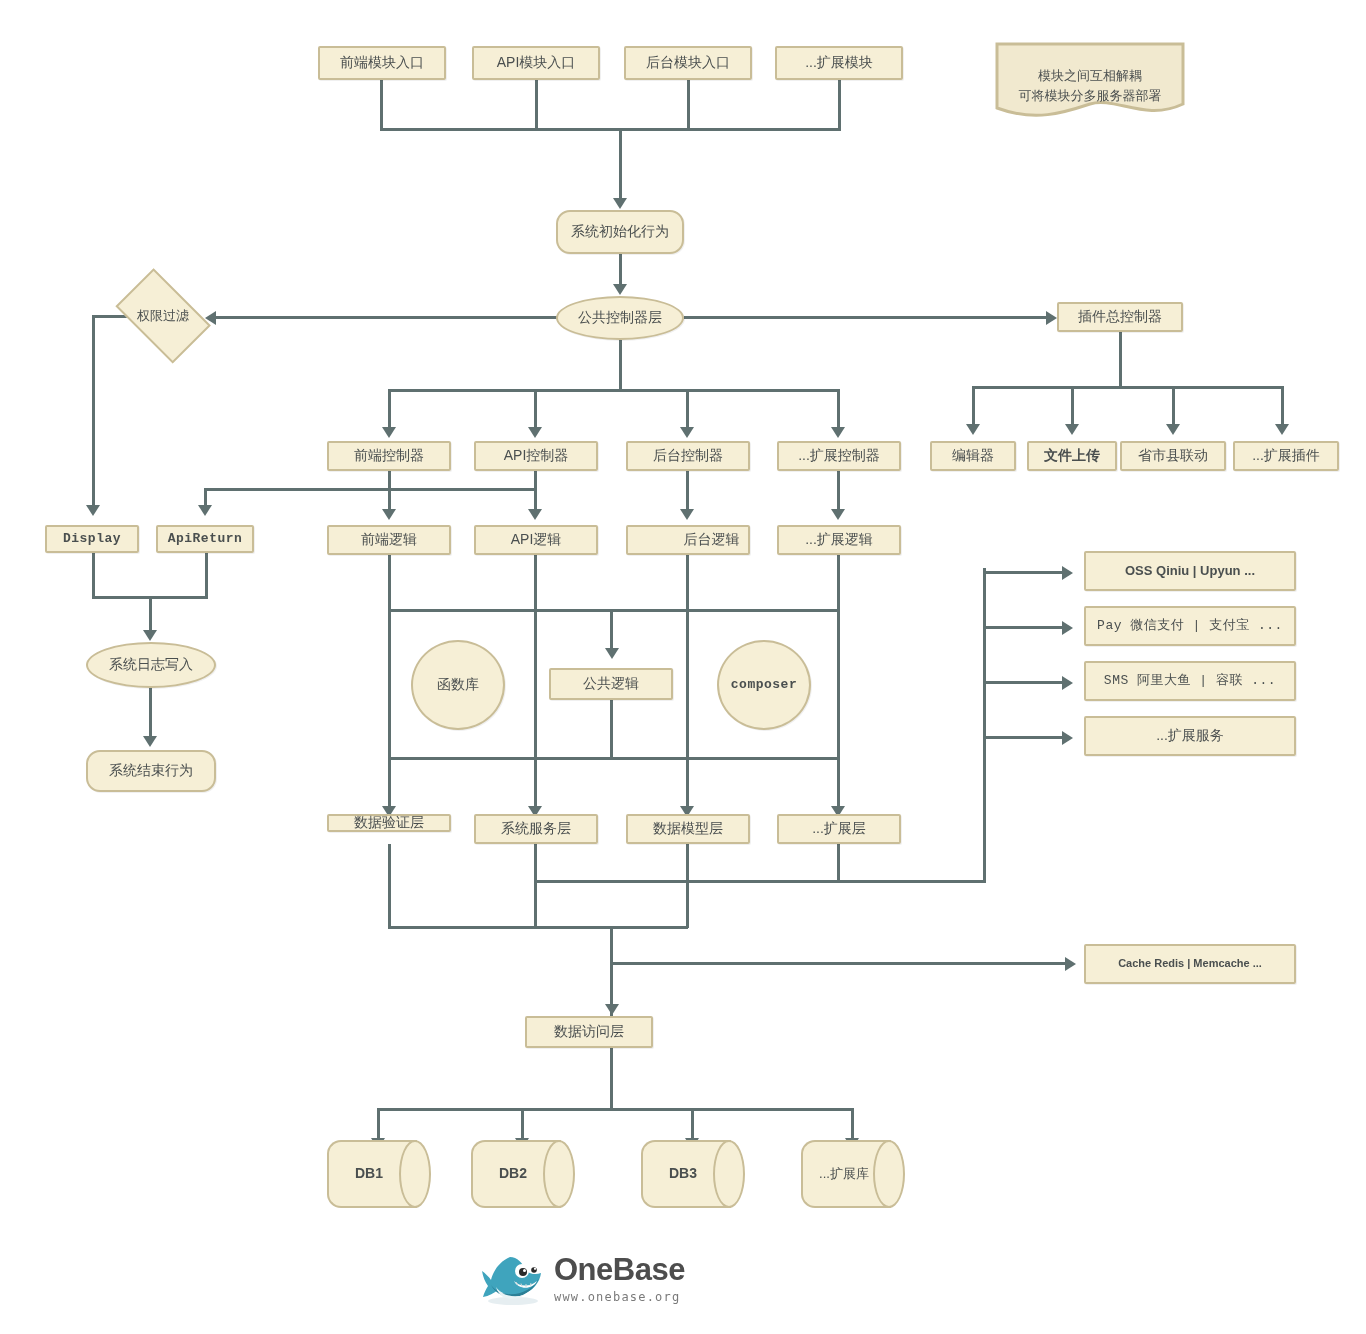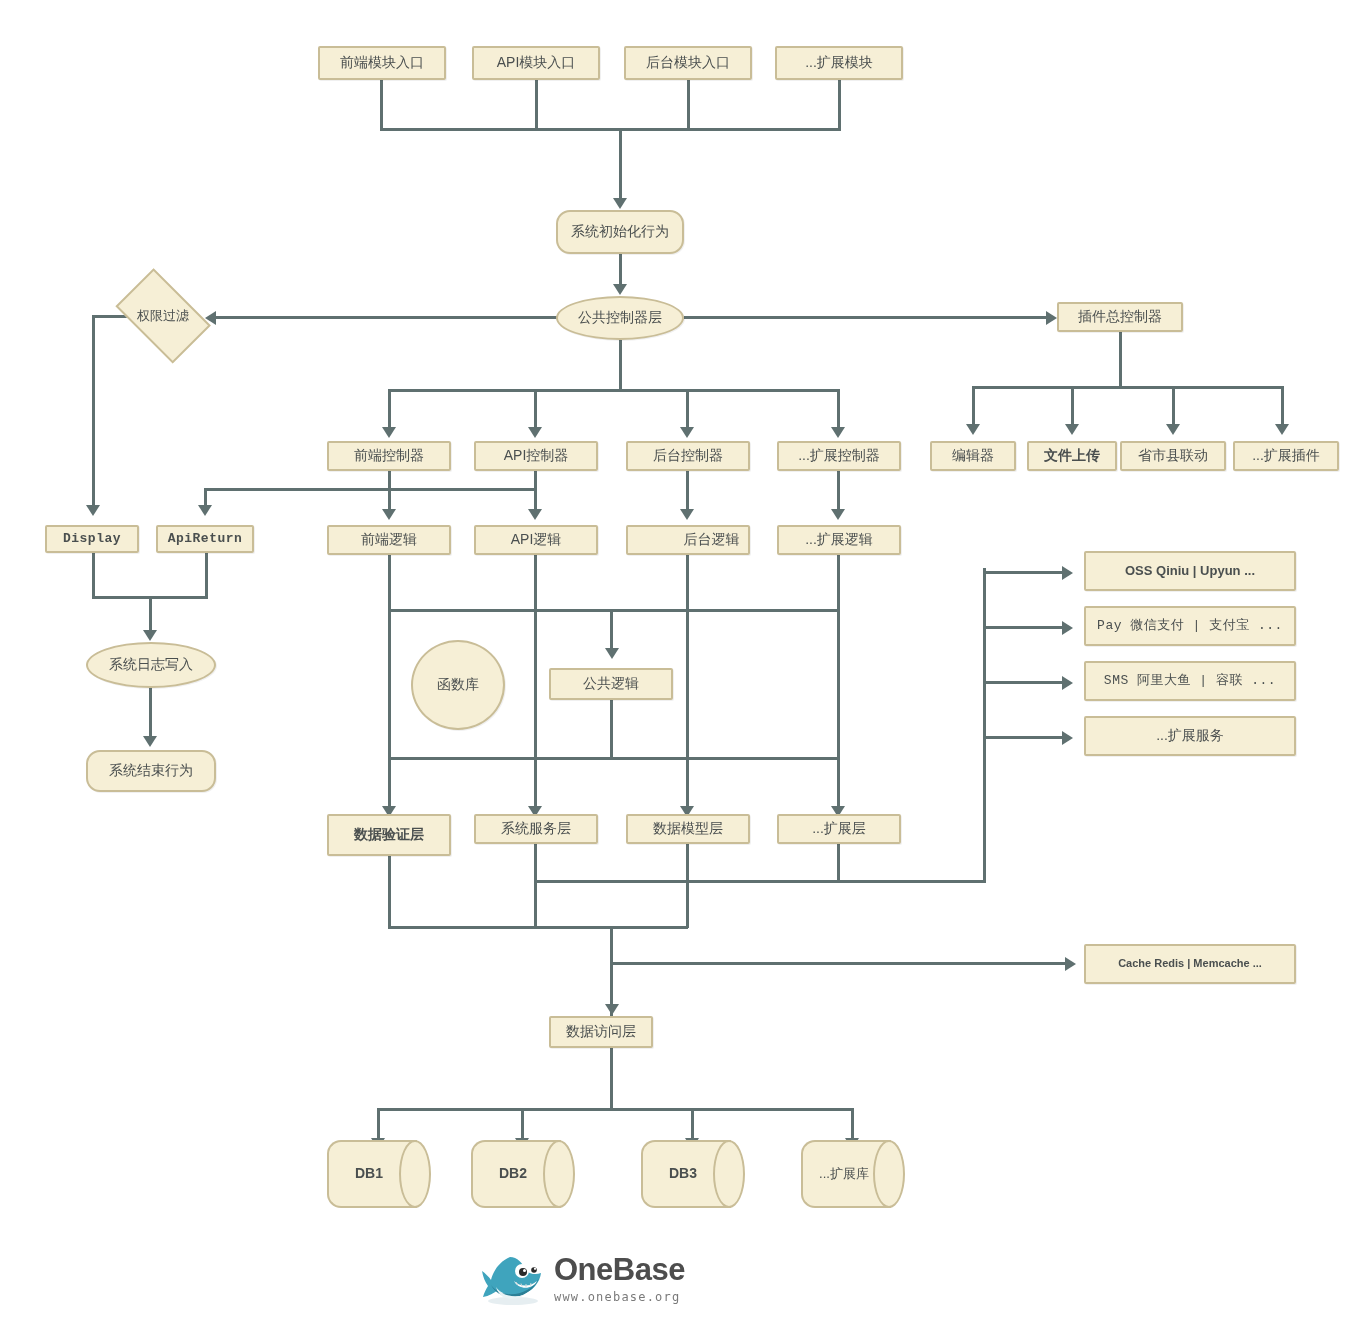--- a/index.html
+++ b/index.html
@@ -88,20 +88,29 @@
   </div>
 
   <div class="ln vl" style="left:380px;top:80px;height:48px;"></div>
   <div class="ln vl" style="left:535px;top:80px;height:48px;"></div>
   <div class="ln vl" style="left:687px;top:80px;height:48px;"></div>
   <div class="ln vl" style="left:838px;top:80px;height:48px;"></div>
   <div class="ln hl" style="left:380px;top:128px;width:461px;"></div>
   <div class="ln vl" style="left:619px;top:128px;height:72px;"></div>
   <div class="arrow down" style="left:613px;top:198px;"></div>
 
+  <div class="node note" style="left:995px;top:42px;width:190px;height:78px;">
+    <svg class="note-svg" viewBox="0 0 190 78" preserveAspectRatio="none">
+      <path d="M2,2 L188,2 L188,62 C150,80 120,54 95,62 C68,71 40,80 2,66 Z" fill="#f1e9cf" stroke="#c9bd97" stroke-width="3"></path>
+    </svg>
+    <div class="note-label">
+      <div>模块之间互相解耦</div>
+      <div>可将模块分多服务器部署</div>
+    </div>
+  </div>
 
   <div class="node round" style="left:556px;top:210px;width:128px;height:44px;">
     <span class="label">系统初始化行为</span>
   </div>
   <div class="ln vl" style="left:619px;top:254px;height:34px;"></div>
   <div class="arrow down" style="left:613px;top:284px;"></div>
 
   <div class="node ellipse" style="left:556px;top:296px;width:128px;height:44px;">
     <span class="label">公共控制器层</span>
   </div>
@@ -232,27 +241,30 @@
   <div class="arrow down" style="left:605px;top:648px;"></div>
   <div class="ln vl" style="left:610px;top:609px;height:42px;"></div>
   <div class="ln vl" style="left:610px;top:700px;height:58px;"></div>
 
   <div class="node circle" style="left:411px;top:640px;width:94px;height:90px;">
     <span class="label">函数库</span>
   </div>
   <div class="node rect" style="left:549px;top:668px;width:124px;height:32px;">
     <span class="label">公共逻辑</span>
   </div>
+  <div class="node circle mono bold" style="left:717px;top:640px;width:94px;height:90px;">
+    <span class="label">composer</span>
+  </div>
 
   <div class="arrow down" style="left:382px;top:806px;"></div>
   <div class="arrow down" style="left:528px;top:806px;"></div>
   <div class="arrow down" style="left:680px;top:806px;"></div>
   <div class="arrow down" style="left:831px;top:806px;"></div>
 
-  <div class="node rect" style="left:327px;top:814px;width:124px;height:42px;font-weight:bold;">
+  <div class="node rect" style="left:327px;top:814px;width:124px;height:18px;">
     <span class="label">数据验证层</span>
   </div>
   <div class="node rect" style="left:474px;top:814px;width:124px;height:30px;">
     <span class="label">系统服务层</span>
   </div>
   <div class="node rect" style="left:626px;top:814px;width:124px;height:30px;">
     <span class="label">数据模型层</span>
   </div>
   <div class="node rect" style="left:777px;top:814px;width:124px;height:30px;">
     <span class="label">...扩展层</span>
@@ -291,21 +303,21 @@
   <div class="ln hl" style="left:388px;top:926px;width:300px;"></div>
   <div class="ln vl" style="left:610px;top:926px;height:90px;"></div>
   <div class="arrow down" style="left:605px;top:1004px;"></div>
 
   <div class="ln hl" style="left:610px;top:962px;width:455px;"></div>
   <div class="arrow right" style="left:1065px;top:957px;"></div>
   <div class="node rect bold" style="left:1084px;top:944px;width:212px;height:40px;font-size:11px;">
     <span class="label">Cache Redis | Memcache ...</span>
   </div>
 
-  <div class="node rect" style="left:549px;top:1016px;width:104px;height:32px;">
+  <div class="node rect" style="left:525px;top:1016px;width:128px;height:32px;">
     <span class="label">数据访问层</span>
   </div>
   <div class="ln vl" style="left:610px;top:1048px;height:62px;"></div>
   <div class="ln hl" style="left:377px;top:1108px;width:477px;"></div>
   <div class="ln vl" style="left:377px;top:1108px;height:32px;"></div>
   <div class="ln vl" style="left:521px;top:1108px;height:32px;"></div>
   <div class="ln vl" style="left:691px;top:1108px;height:32px;"></div>
   <div class="ln vl" style="left:851px;top:1108px;height:32px;"></div>
   <div class="arrow down" style="left:371px;top:1138px;"></div>
   <div class="arrow down" style="left:515px;top:1138px;"></div>

